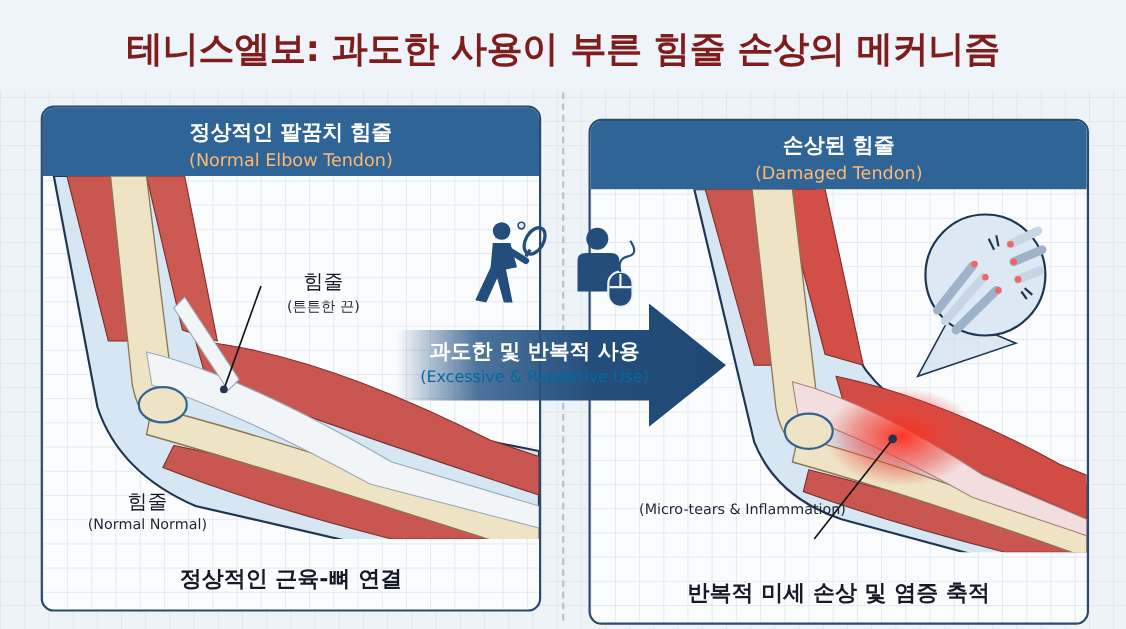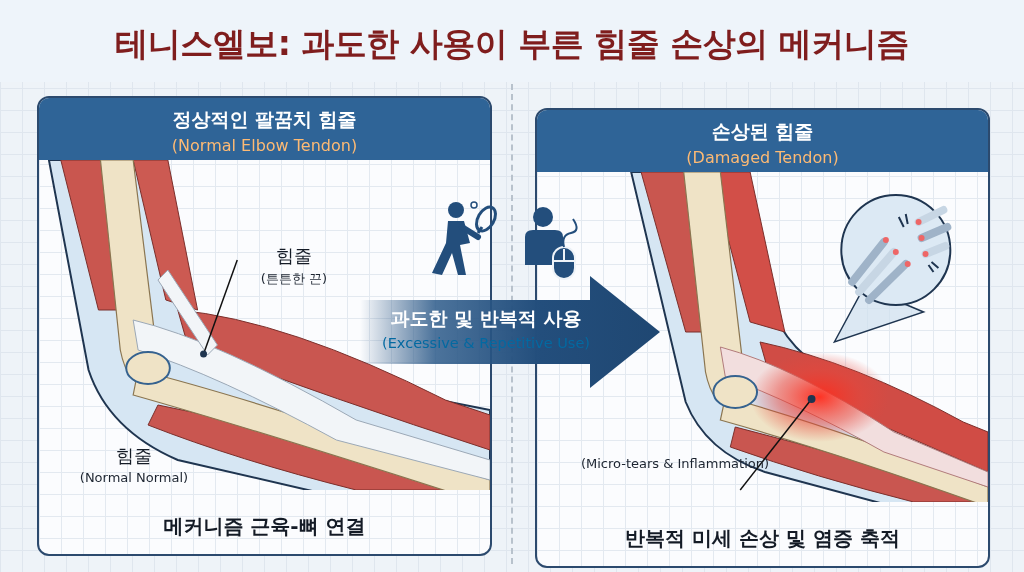--- a/index.html
+++ b/index.html
@@ -102,21 +102,21 @@
   <div class="label" style="left:195px; top:146px; width:120px;">
     <span class="ko">힘줄</span>
     <span class="en">(튼튼한 끈)</span>
   </div>
 
   <div class="label" style="left:10px; top:346px; width:170px;">
     <span class="ko">힘줄</span>
     <span class="en">(Normal Normal)</span>
   </div>
 
-  <div class="footer-caption">메커니즘 근육-뼈 연결</div>
+  <div class="footer-caption">정상적인 근육-뼈 연결</div>
 </div>
 
 <div class="panel right">
   <div class="panel-header">
     <span class="ko">손상된 힘줄</span>
     <span class="en">(Damaged Tendon)</span>
   </div>
 
   <svg class="illus" viewBox="0 0 455 330" preserveAspectRatio="none">
     <defs>

